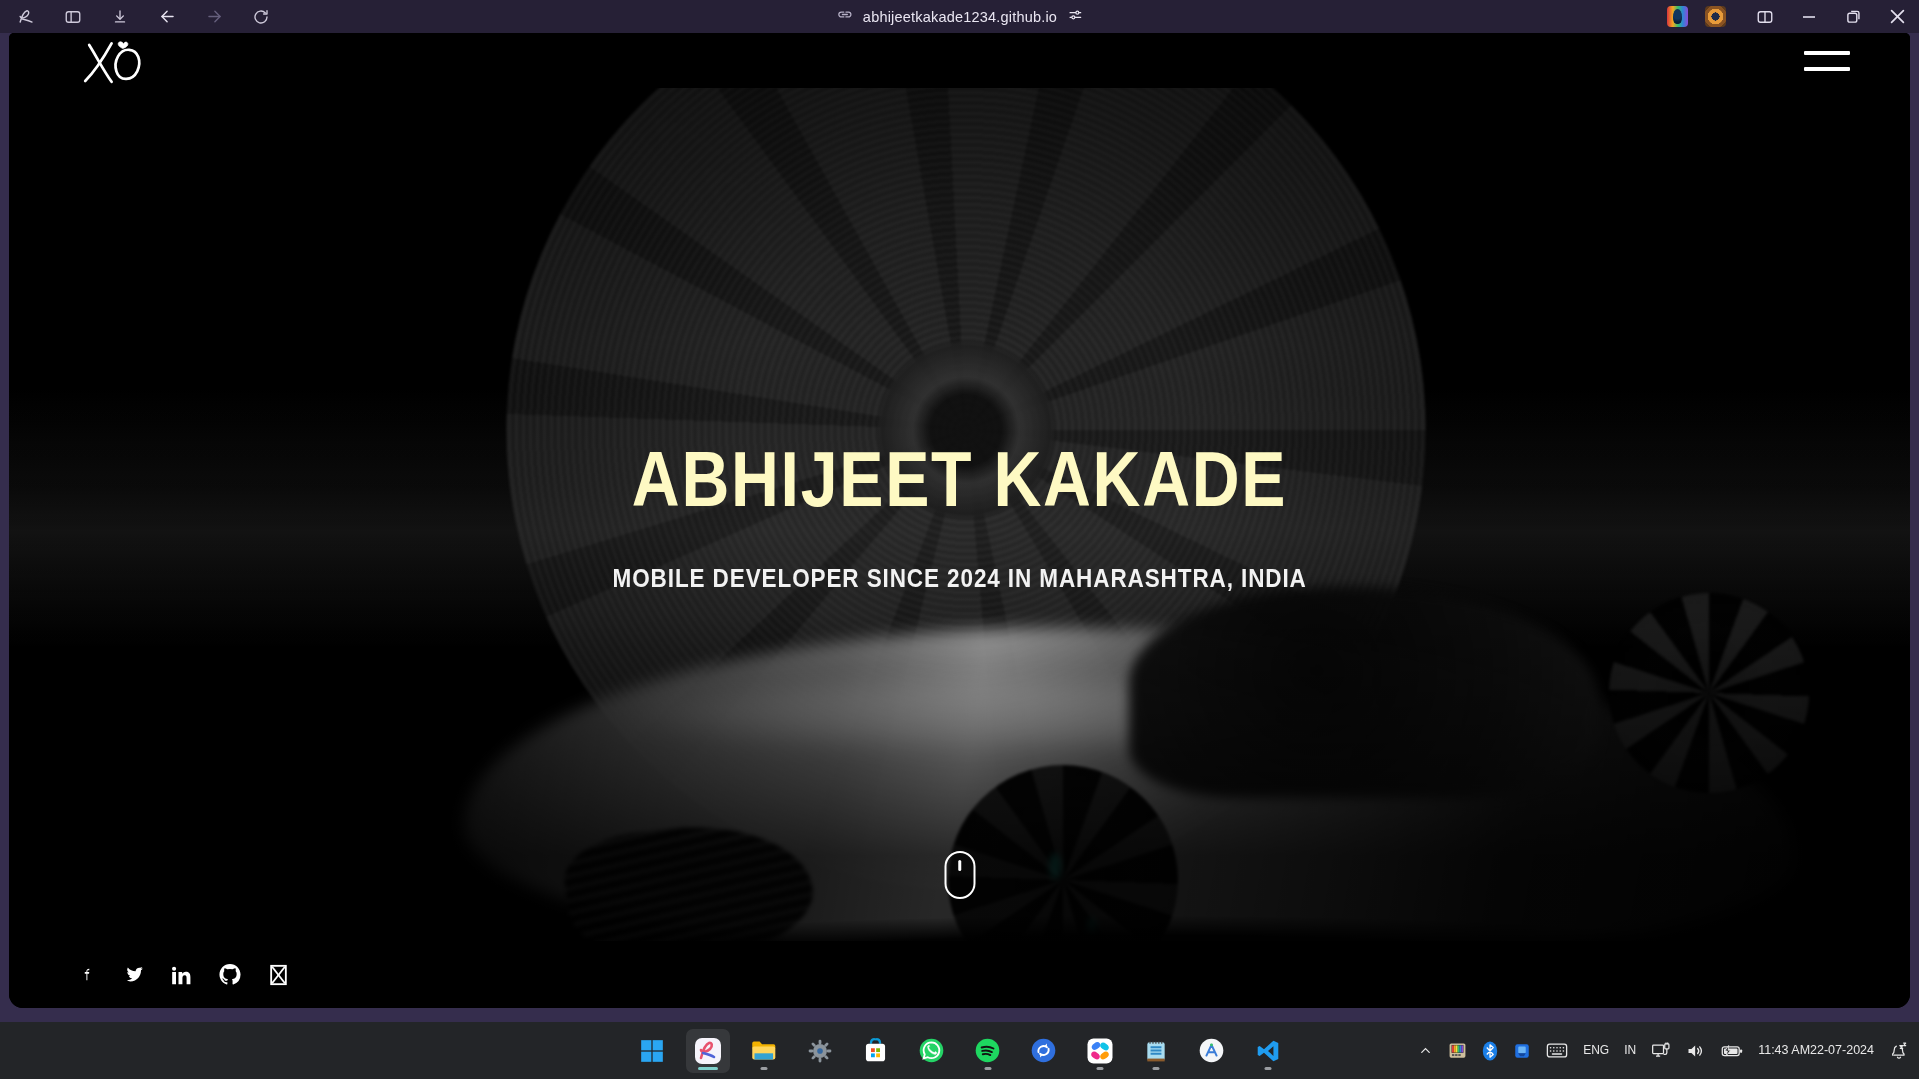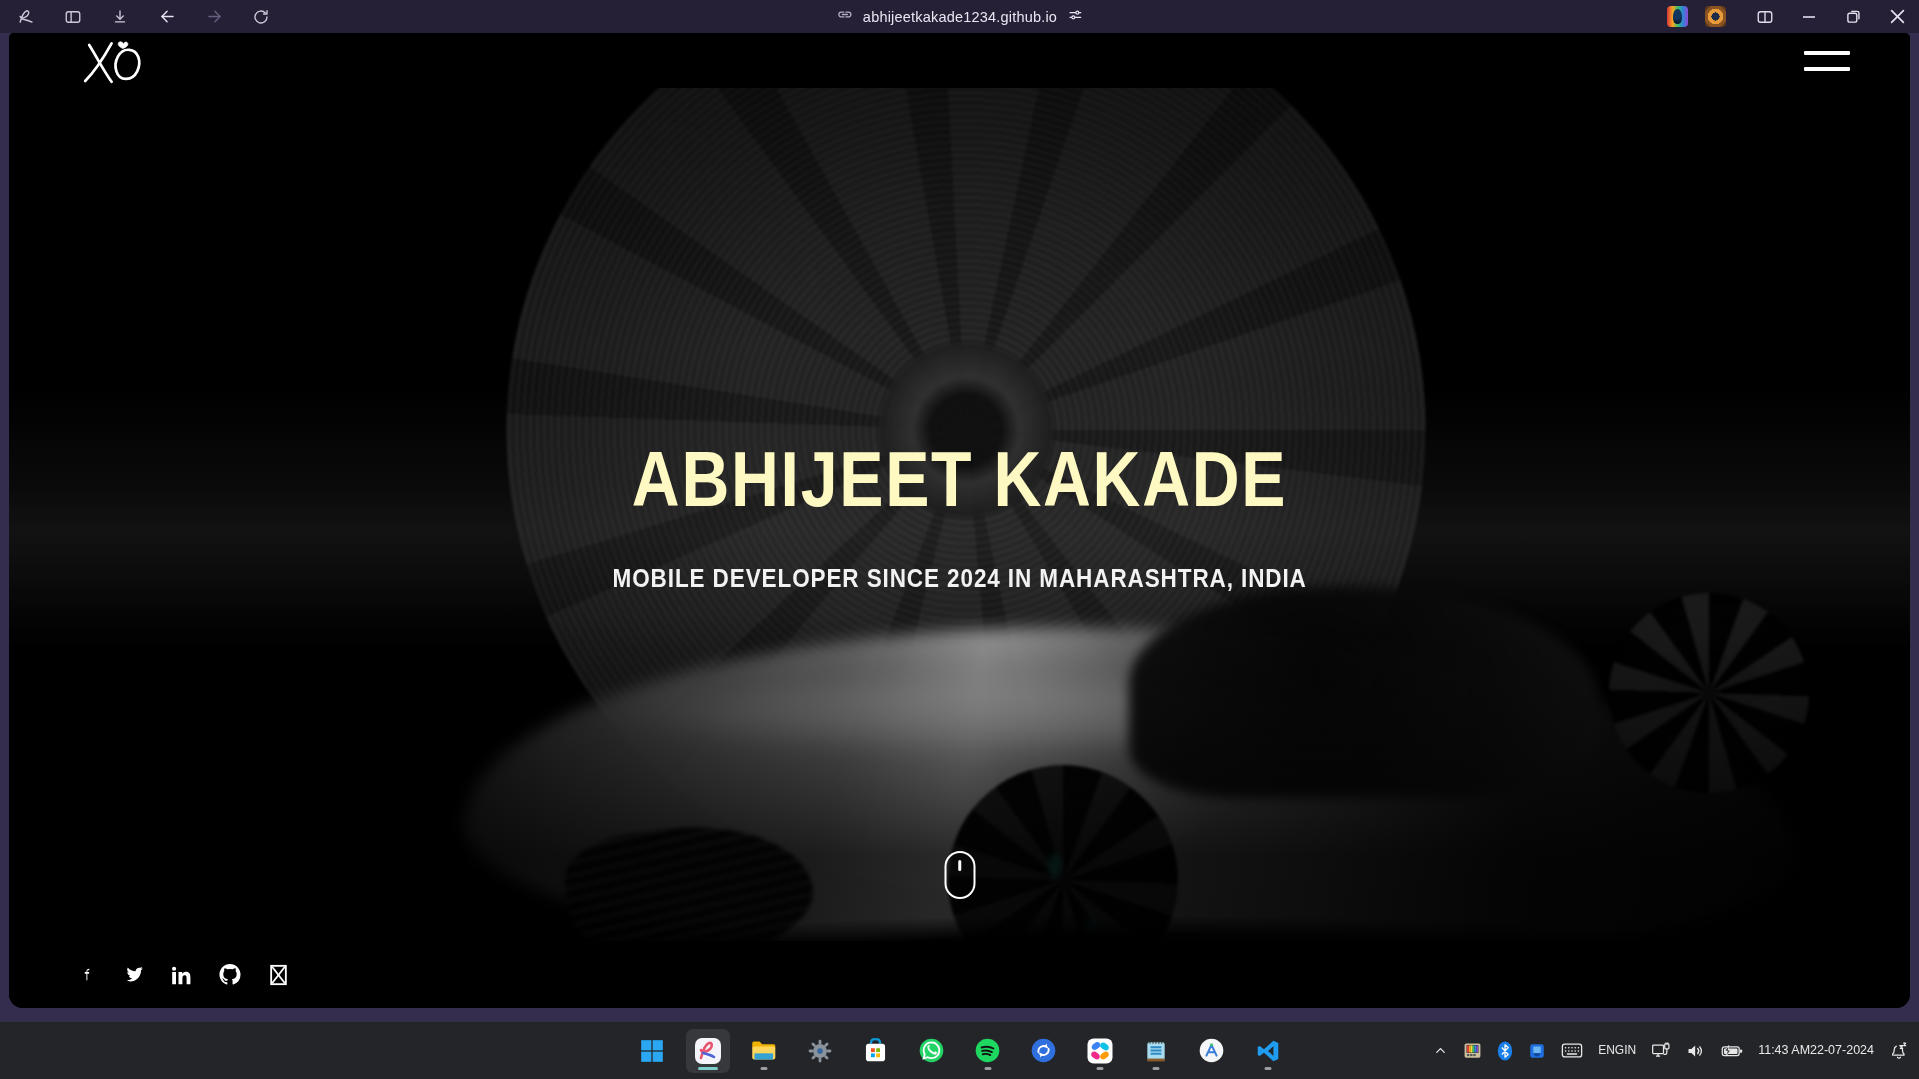--- a/index.html
+++ b/index.html
@@ -85,21 +85,21 @@
   
   .taskbar { position:absolute; left:0; right:0; bottom:0; height:57px; background:#232528; display:flex; align-items:center; justify-content:center; }
   .apps { display:flex; align-items:center; gap:12px; }
   .app { position:relative; width:44px; height:44px; border-radius:7px; display:flex; align-items:center; justify-content:center; cursor:pointer; }
   .app.active { background:rgba(255,255,255,.09); }
   .app .pill { position:absolute; bottom:3px; left:50%; transform:translateX(-50%); height:3px; border-radius:2px; }
   .pill.run { width:7px; background:#9a9da1; }
   .pill.act { width:20px; background:#7fd0cc; }
   .tray { position:absolute; right:8px; top:0; bottom:0; display:flex; align-items:center; gap:11px; color:#e8e8e8; }
   .tray .titem { display:flex; align-items:center; justify-content:center; cursor:pointer; padding:2px; }
-  .lang { font-size:12px; line-height:1.15; text-align:center; font-weight:400; }
+  .lang { font-size:12px; line-height:1.15; text-align:center; font-weight:400;gap:15px; }
   .clock { font-size:12.5px; line-height:1.3; text-align:right; }
 </style>
 </head>
 <body>
 
 <div>
 
   <div class="chrome">
     <div class="chrome-left">
       <div class="cbtn">

